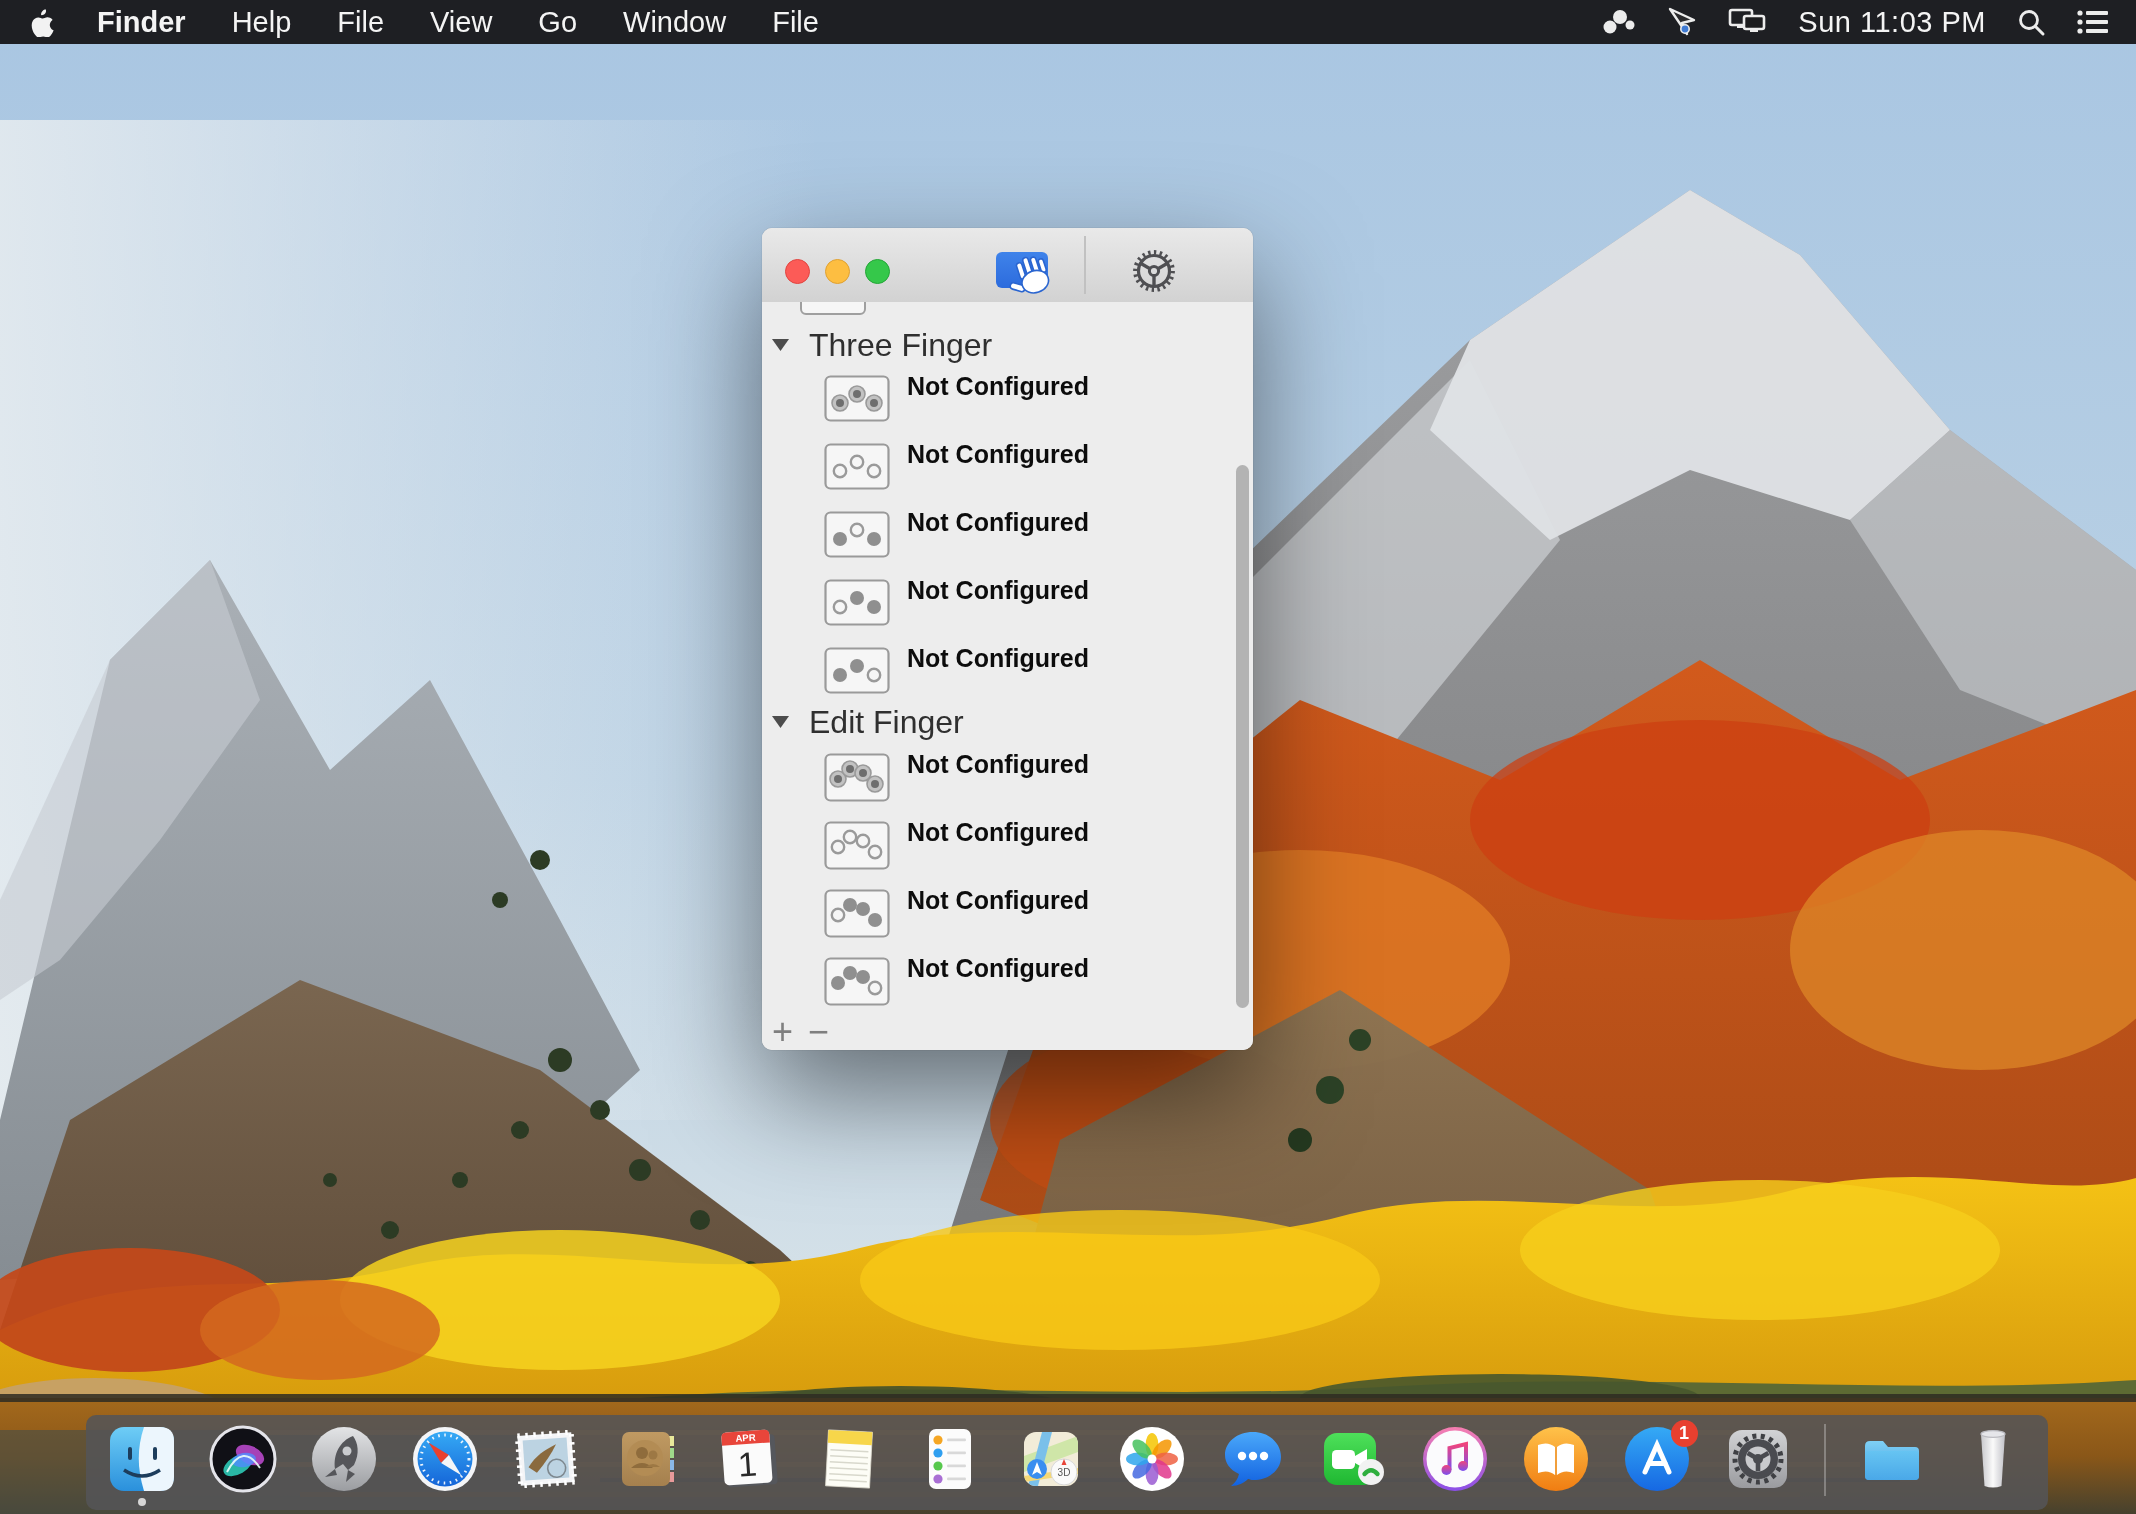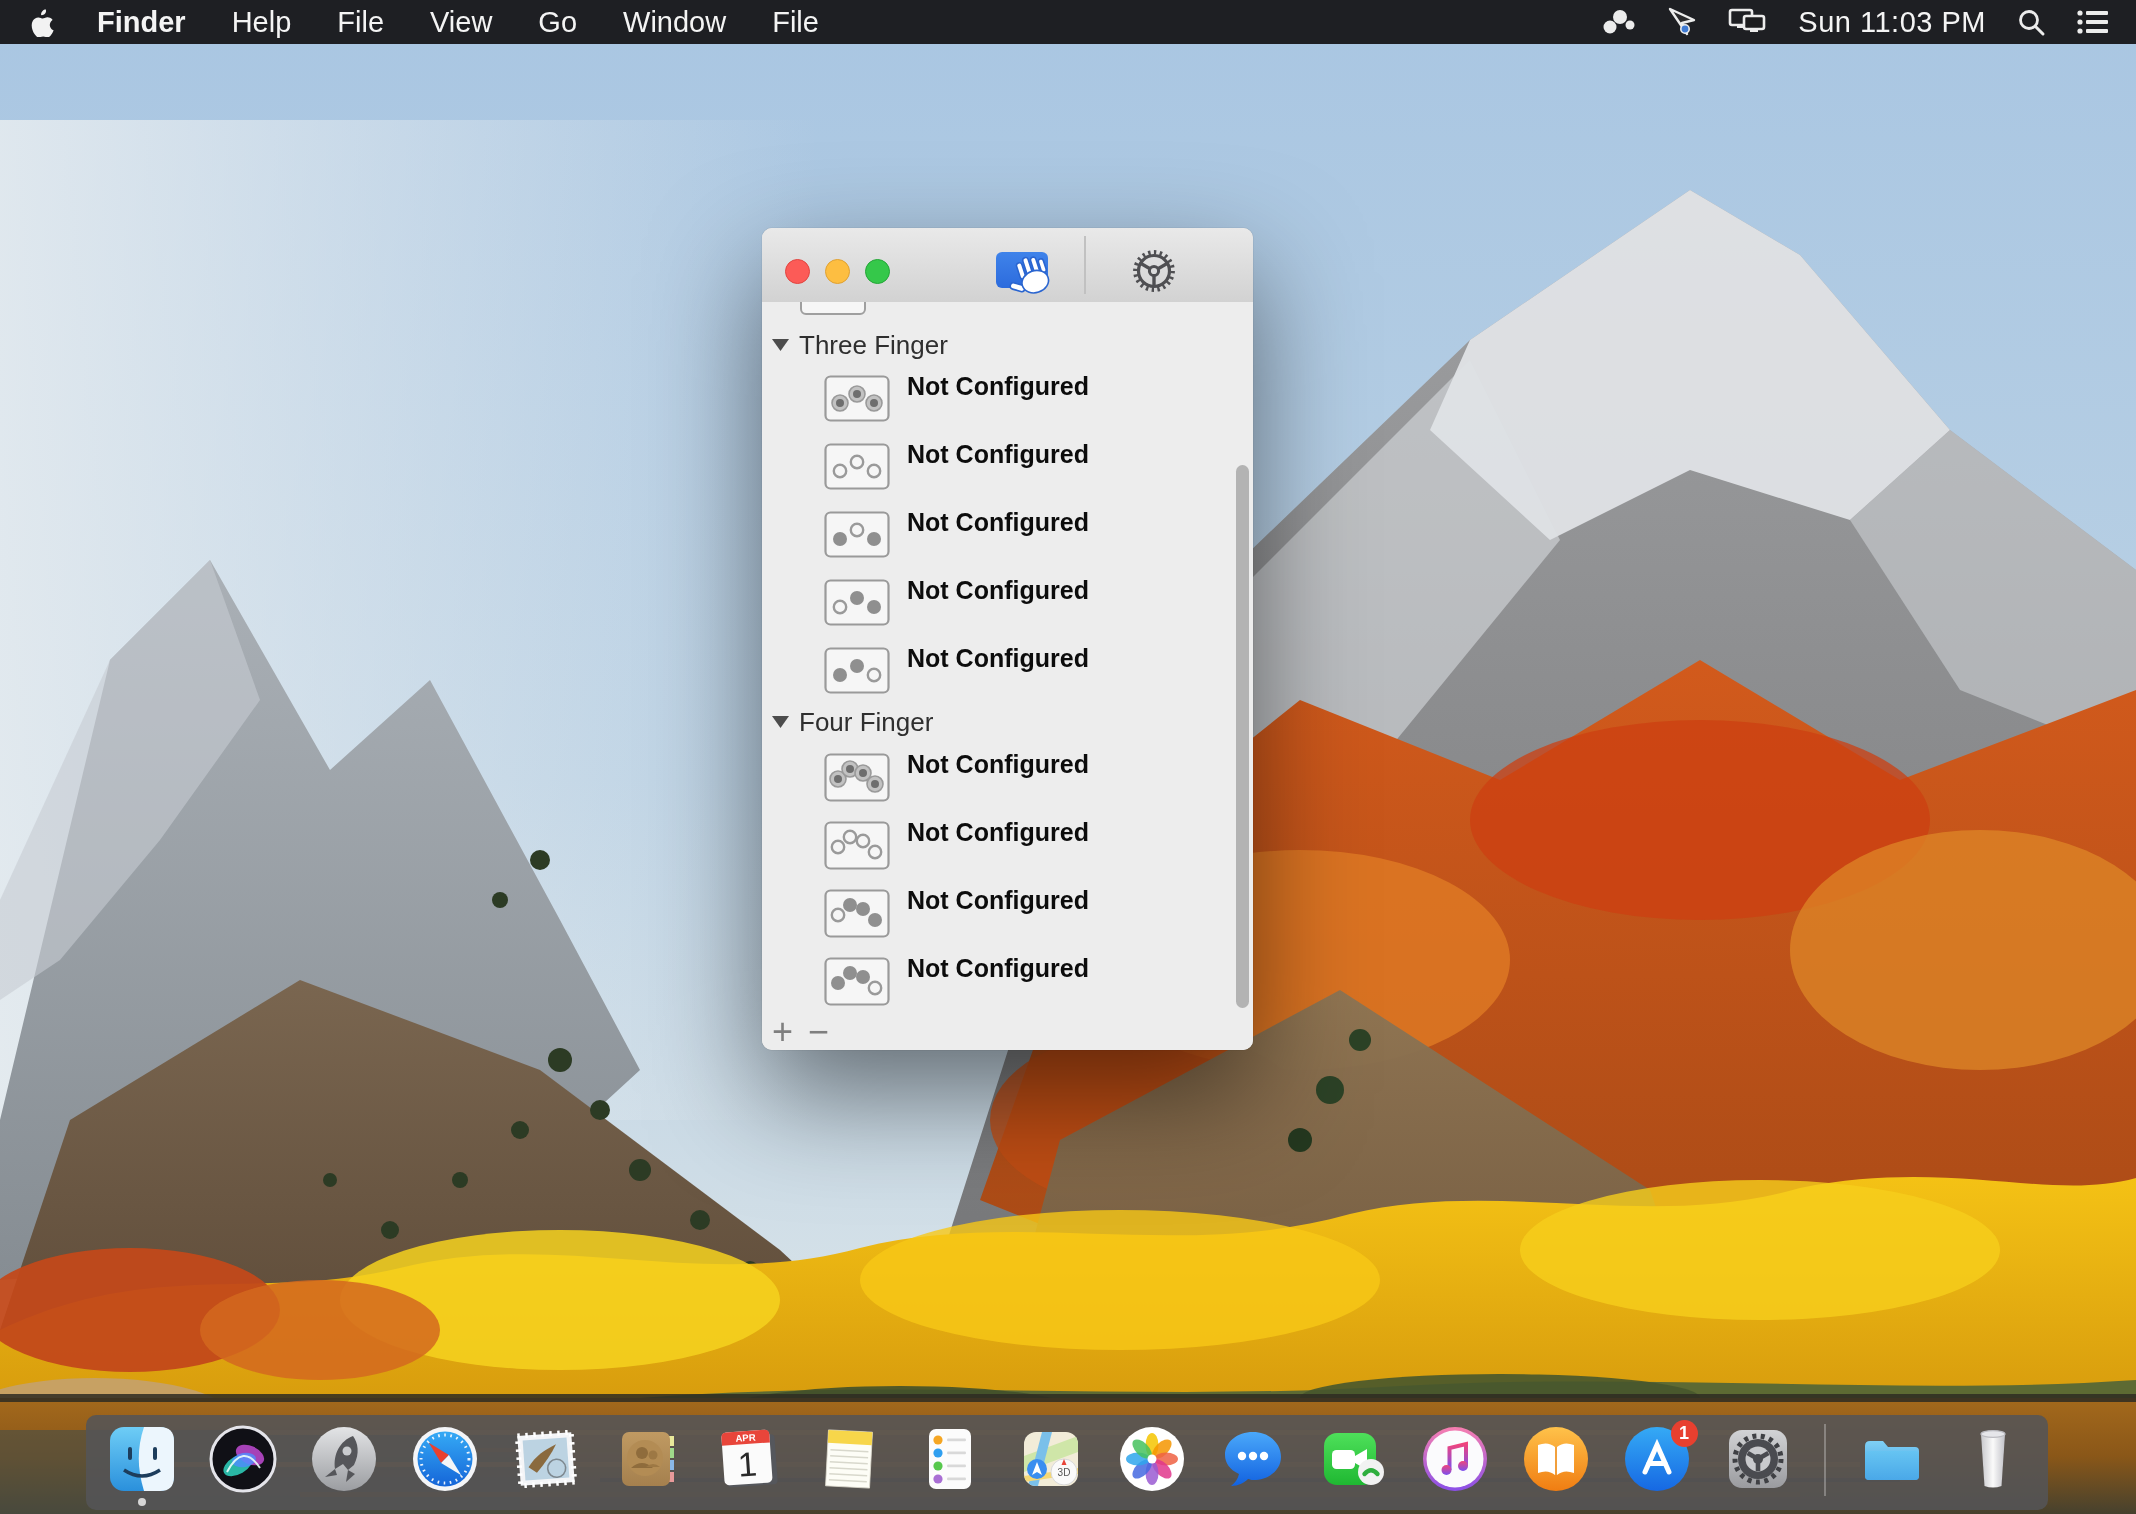--- a/index.html
+++ b/index.html
@@ -30,21 +30,21 @@
   #tl-green{left:103px;background:#35c84a;border:1px solid #23a636;}
   #tool-hand{position:absolute;left:234px;top:24px;width:52px;height:36px;border-radius:6px;
              background:linear-gradient(#3f83ea,#2c6bdd);}
   #tool-hand svg{position:absolute;right:-8px;bottom:-9px;overflow:visible;}
   #tool-divider{position:absolute;left:322px;top:8px;width:2px;height:58px;background:#c1c1c1;}
   #tool-gear{position:absolute;left:368px;top:19px;width:48px;height:48px;}
   #content{position:absolute;top:74px;left:0;right:0;bottom:0;overflow:hidden;
            border-radius:0 0 10px 10px;background:#ededed;}
   .g-header{position:absolute;left:0;height:30px;display:flex;align-items:center;}
   .g-header .tri{margin-left:10px;width:17px;display:flex;}
-  .g-header .hlabel{margin-left:10px;font-size:26px;color:#2f2f2f;}
+  .g-header .hlabel{margin-left:20px;font-size:32px;color:#2f2f2f;}
   .g-row{position:absolute;left:0;right:20px;height:50px;margin-left:24px;}
   .g-box{position:absolute;left:38px;top:0;}
   .g-label{position:absolute;left:121px;top:-4px;font-size:25px;font-weight:bold;color:#0c0c0c;line-height:30px;}
   #partial-row{position:absolute;left:38px;top:-34px;width:66px;height:47px;
                border:2px solid #9f9f9f;border-radius:6px;background:#f6f6f6;box-sizing:border-box;}
   #scroll-thumb{position:absolute;right:4px;top:163px;width:13px;height:543px;border-radius:7px;
                 background:#acacac;opacity:.9;}
   .pm{position:absolute;font-size:36px;font-weight:300;color:#7f7f7f;top:712px;line-height:36px;}
   #plus{left:10px;}
   #minus{left:46px;}
@@ -320,21 +320,21 @@
               <circle cx="50" cy="28" r="6.2" fill="none" stroke="#9a9a9a" stroke-width="2.4"></circle>
             </svg></span>
       <span class="g-label">Not Configured</span>
         </div>
         <div class="g-header" style="top: 405px;">
           <span class="tri">
       <svg width="17" height="12" viewBox="0 0 17 12">
               <path d="M0 0 H17 L8.5 12 Z" fill="#4c4c4c"></path>
             </svg>
           </span>
-    <span class="hlabel">Four Finger</span>
+    <span class="hlabel">Edit Finger</span>
         </div>
         <div class="g-row" style="top: 451px;">
           <span class="g-box"><svg width="66" height="49" viewBox="0 0 66 49">
     <rect x="1.5" y="1.5" width="63" height="46" rx="5" fill="#f6f6f6" stroke="#9a9a9a" stroke-width="2.2"></rect>
               <circle cx="14" cy="26" r="8" fill="#c2c2c2" stroke="#9a9a9a" stroke-width="1.6"></circle>
               <circle cx="14" cy="26" r="4" fill="#6e6e6e"></circle>
               <circle cx="26" cy="16" r="8" fill="#c2c2c2" stroke="#9a9a9a" stroke-width="1.6"></circle>
               <circle cx="26" cy="16" r="4" fill="#6e6e6e"></circle>
               <circle cx="39" cy="20" r="8" fill="#c2c2c2" stroke="#9a9a9a" stroke-width="1.6"></circle>
               <circle cx="39" cy="20" r="4" fill="#6e6e6e"></circle>

